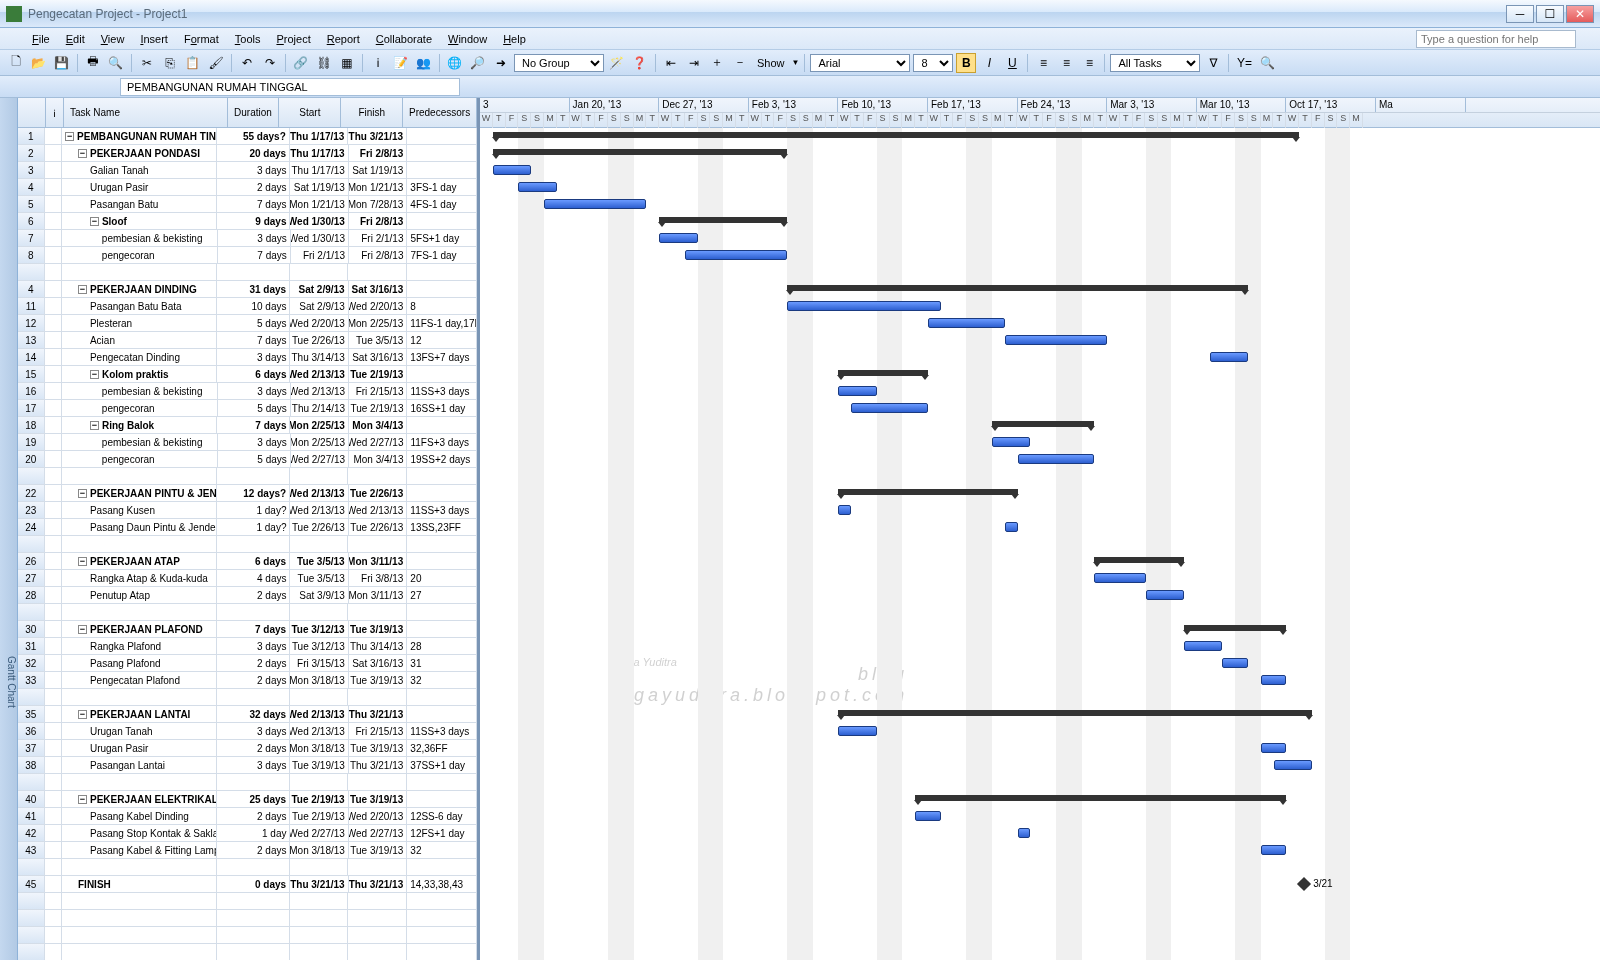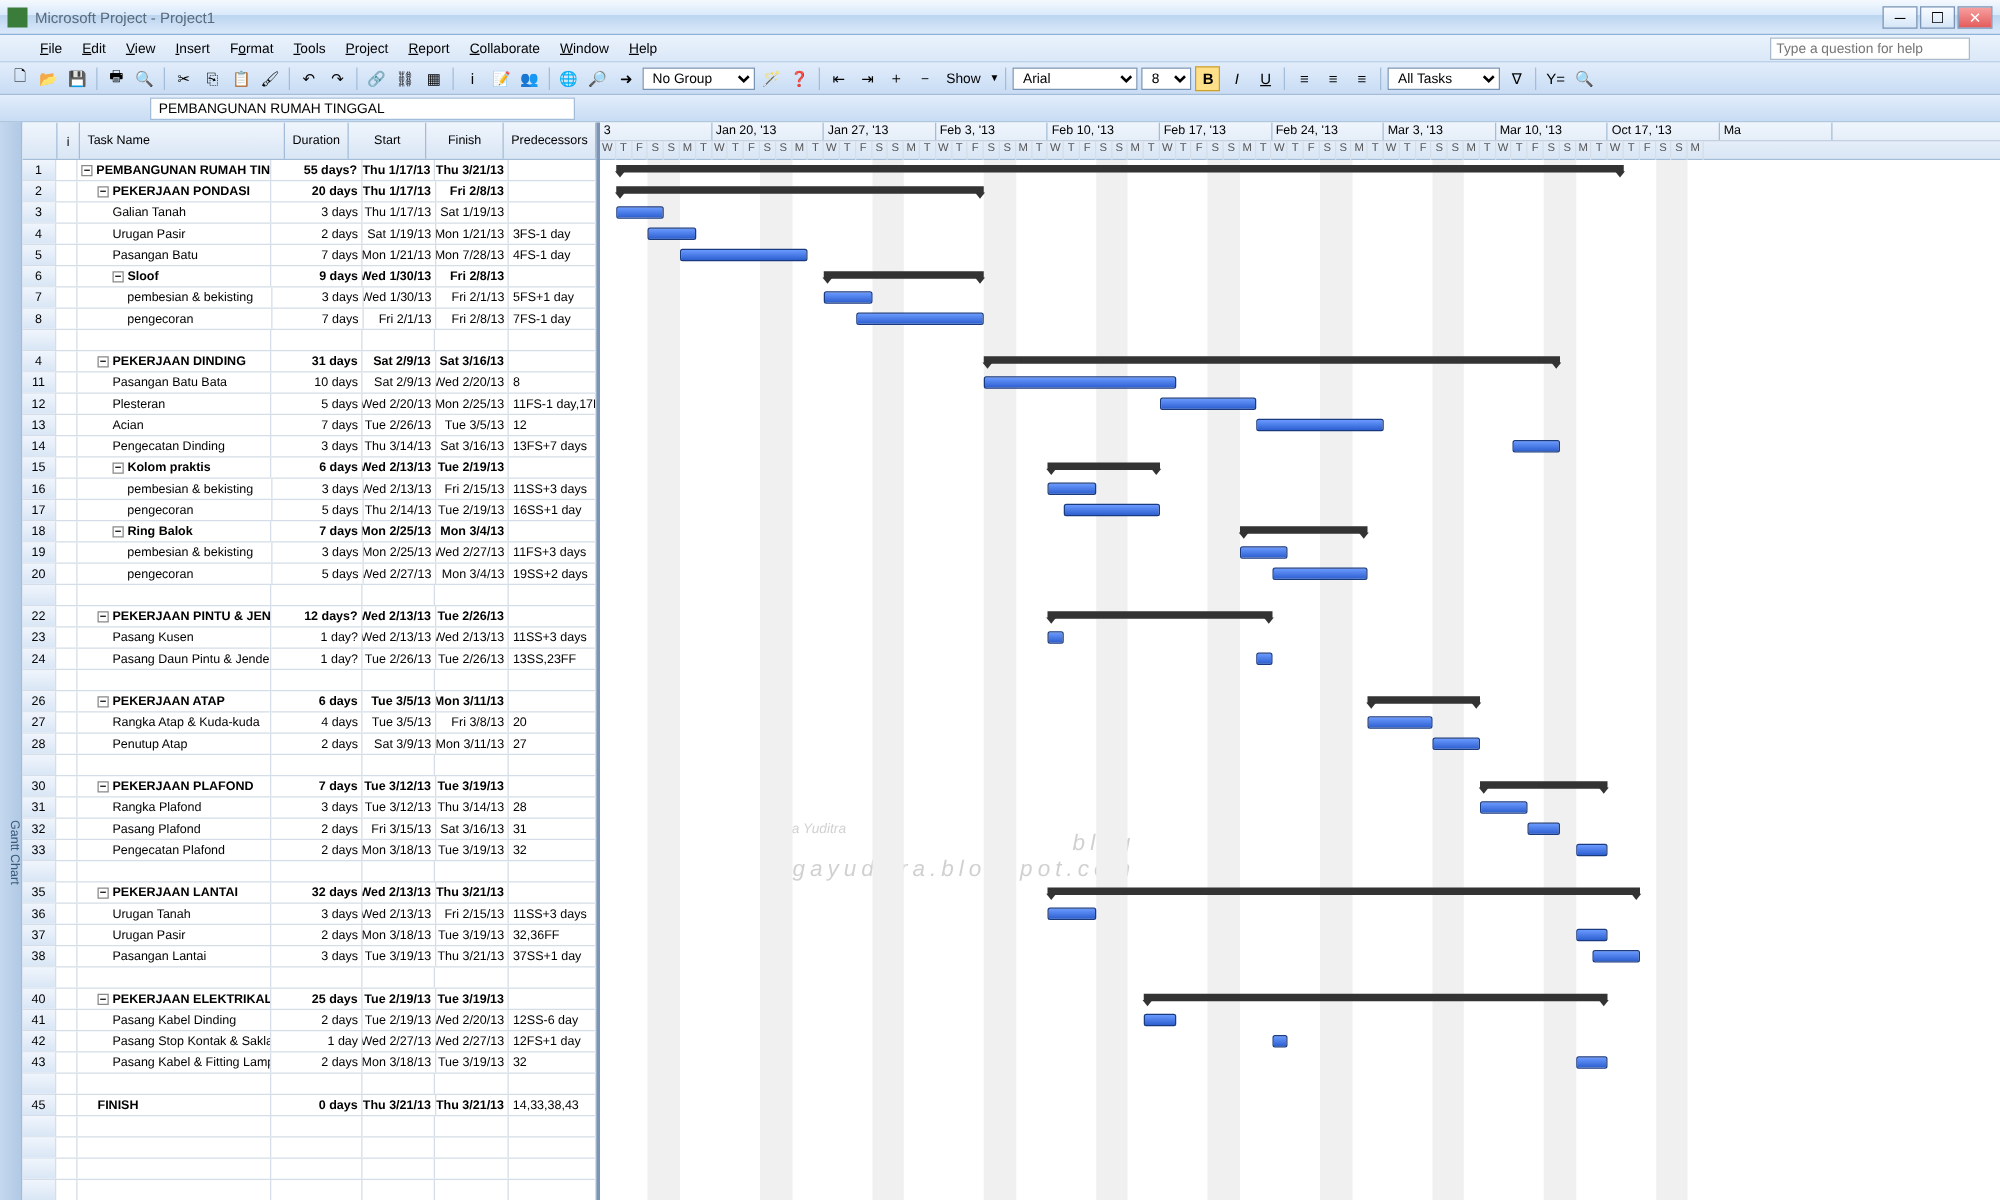--- a/index.html
+++ b/index.html
@@ -63,21 +63,21 @@
 .gmilestone{position:absolute;width:10px;height:10px;background:#333;transform:rotate(45deg);top:3px;}
 .grow{position:absolute;left:0;right:0;height:17px;}
 .watermark{position:absolute;left:140px;top:480px;font-family:cursive;font-size:64px;color:rgba(120,120,120,0.35);pointer-events:none;font-style:italic;}
 .watermark small{display:block;font-size:18px;letter-spacing:4px;}
 </style>
 </head>
 <body>
 
 <div class="titlebar">
   <div class="app-icon"></div>
-  <div class="title">Microsoft Project - Project1</div>
+  <div class="title">Pengecatan Project - Project1</div>
   <div class="win-btns">
     <div class="win-btn">─</div>
     <div class="win-btn">☐</div>
     <div class="win-btn close">✕</div>
   </div>
 </div>
 
 <div class="menubar">
   <span><u>F</u>ile</span>
   <span><u>E</u>dit</span>
@@ -606,21 +606,21 @@
           <div class="c-fin"></div>
           <div class="c-pred"></div>
         </div>
       </div>
   </div>
   <div class="gantt-pane">
     <div class="gantt-header">
       <div class="gh-top" id="gh-top">
           <div>3</div>
           <div>Jan 20, '13</div>
-          <div>Jan 27, '13</div>
+          <div>Dec 27, '13</div>
           <div>Feb 3, '13</div>
           <div>Feb 10, '13</div>
           <div>Feb 17, '13</div>
           <div>Feb 24, '13</div>
           <div>Mar 3, '13</div>
           <div>Mar 10, '13</div>
           <div>Oct 17, '13</div>
           <div>Ma</div>
         </div>
       <div class="gh-bot" id="gh-bot">
@@ -815,15 +815,19 @@
         </div>
         <div class="grow" style="top: 680px;">
           <div class="gbar" style="left: 435.2px; width: 25.6px;"></div>
         </div>
         <div class="grow" style="top: 697px;">
           <div class="gbar" style="left: 537.6px; width: 12.8px;"></div>
         </div>
         <div class="grow" style="top: 714px;">
           <div class="gbar" style="left: 780.8px; width: 25.6px;"></div>
         </div>
+        <div class="grow" style="top: 748px;">
+          <div class="gmilestone" style="left: 819.2px;"></div>
+          <div style="position: absolute; left: 833.2px; top: 2px; font-size: 10px;">3/21</div>
+        </div>
       </div>
   </div>
 </div>
 
 </body></html>

